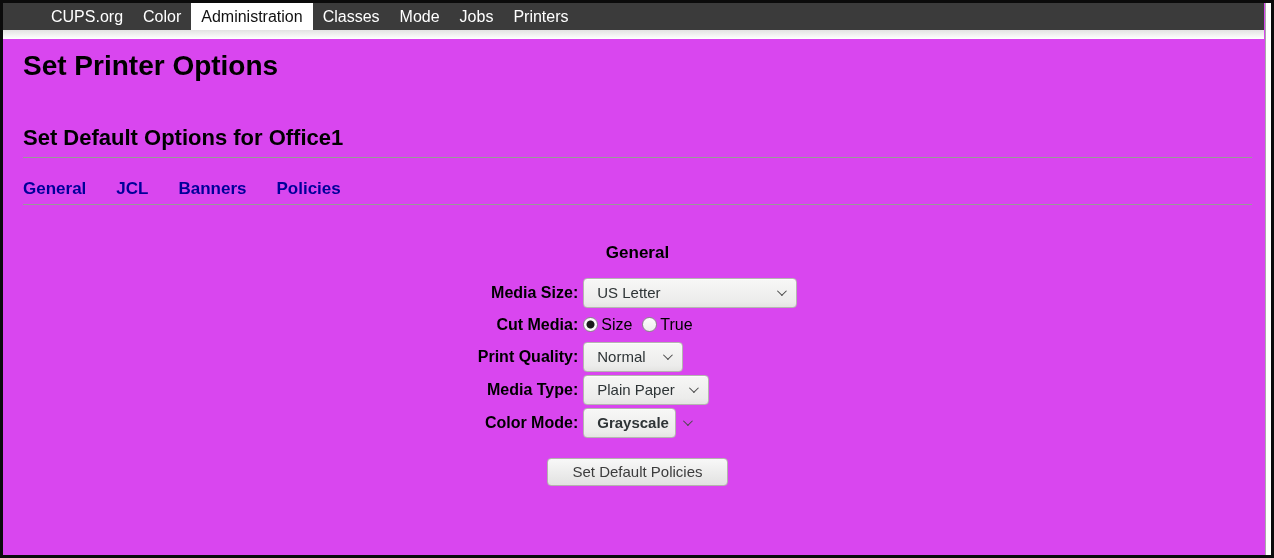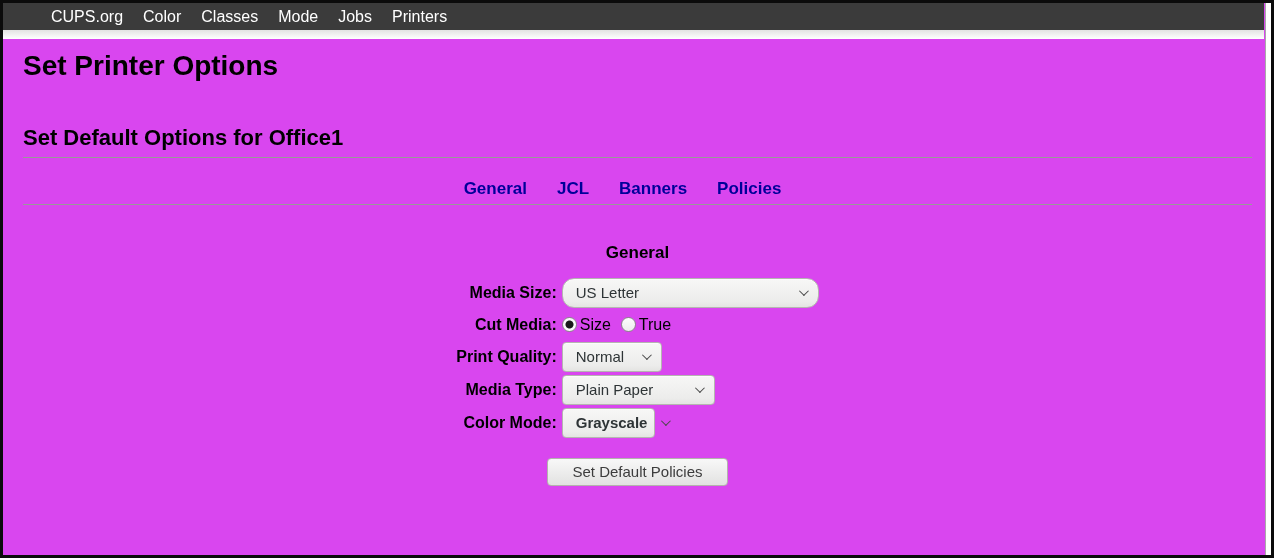--- a/index.html
+++ b/index.html
@@ -167,43 +167,44 @@
 </style>
 </head>
 <body>
 
 <div class="window">
   <div class="right-gutter"></div>
 
   <div class="topnav" id="topnav">
       <a class="nav-item">CUPS.org</a>
       <a class="nav-item">Color</a>
+      <a class="nav-item active">Administration</a>
       <a class="nav-item">Classes</a>
       <a class="nav-item">Mode</a>
       <a class="nav-item">Jobs</a>
       <a class="nav-item">Printers</a>
     </div>
   <div class="nav-shadow"></div>
 
   <div class="content">
     <h1 class="page-title">Set Printer Options</h1>
     <h2 class="section-title">Set Default Options for Office1</h2>
     <hr class="rule">
 
-    <div class="tabs" id="tabs" style="color: rgb(0, 0, 153); text-align: center;"><a class="tab-link" style="color: rgb(0, 0, 153);">General</a><a class="tab-link" style="color: rgb(0, 0, 153);">JCL</a><a class="tab-link" style="color: rgb(0, 0, 153);">Banners</a><a class="tab-link" style="color: rgb(0, 0, 153);">Policies</a></div>
+    <div class="tabs" id="tabs" style="color: rgb(0, 0, 153);"><a class="tab-link" style="color: rgb(0, 0, 153);">General</a><a class="tab-link" style="color: rgb(0, 0, 153);">JCL</a><a class="tab-link" style="color: rgb(0, 0, 153);">Banners</a><a class="tab-link" style="color: rgb(0, 0, 153);">Policies</a></div>
     <hr class="rule">
 
     <div class="form-wrap">
       <div class="form-inner">
         <div class="group-title">General</div>
         <table class="options-table">
           <tbody id="form-rows">
               <tr>
                 <th class="field-label">Media Size:</th>
-                <td class="field-widget"><div class="select-box" style="width: 257px; border-radius: 12px;">
+                <td class="field-widget"><div class="select-box" style="width: 214px;">
                     <span class="select-value">US Letter</span>
                     <span class="chevron"></span>
                   </div></td>
               </tr>
               <tr>
                 <th class="field-label">Cut Media:</th>
                 <td class="field-widget"><div class="radio-group">
                     <label class="radio-option">
                       <input type="radio" name="cut-media" checked="" style="">
                       <span>Size</span>
@@ -216,21 +217,21 @@
               </tr>
               <tr>
                 <th class="field-label">Print Quality:</th>
                 <td class="field-widget"><div class="select-box" style="width: 100px;">
                     <span class="select-value">Normal</span>
                     <span class="chevron"></span>
                   </div></td>
               </tr>
               <tr>
                 <th class="field-label">Media Type:</th>
-                <td class="field-widget"><div class="select-box" style="width: 153px;">
+                <td class="field-widget"><div class="select-box" style="width: 126px;">
                     <span class="select-value">Plain Paper</span>
                     <span class="chevron"></span>
                   </div></td>
               </tr>
               <tr>
                 <th class="field-label">Color Mode:</th>
                 <td class="field-widget"><div class="select-box" style="width: 93px; font-weight: bold;">
                     <span class="select-value">Grayscale</span>
                     <span class="chevron"></span>
                   </div></td>

